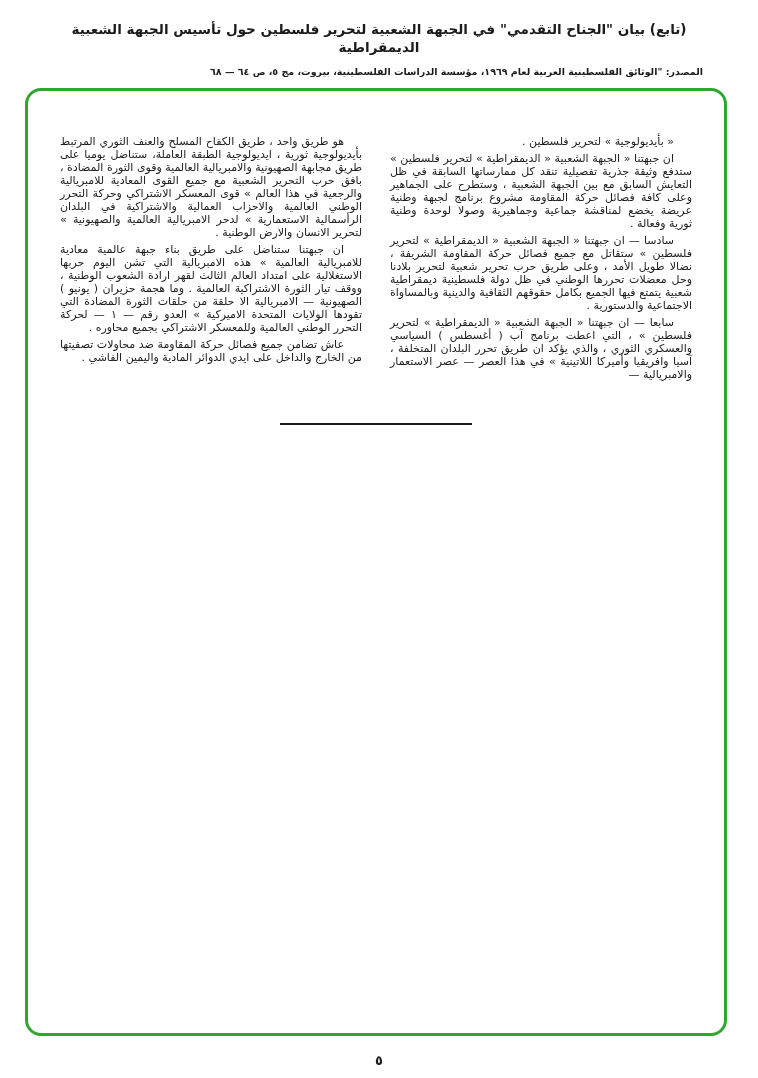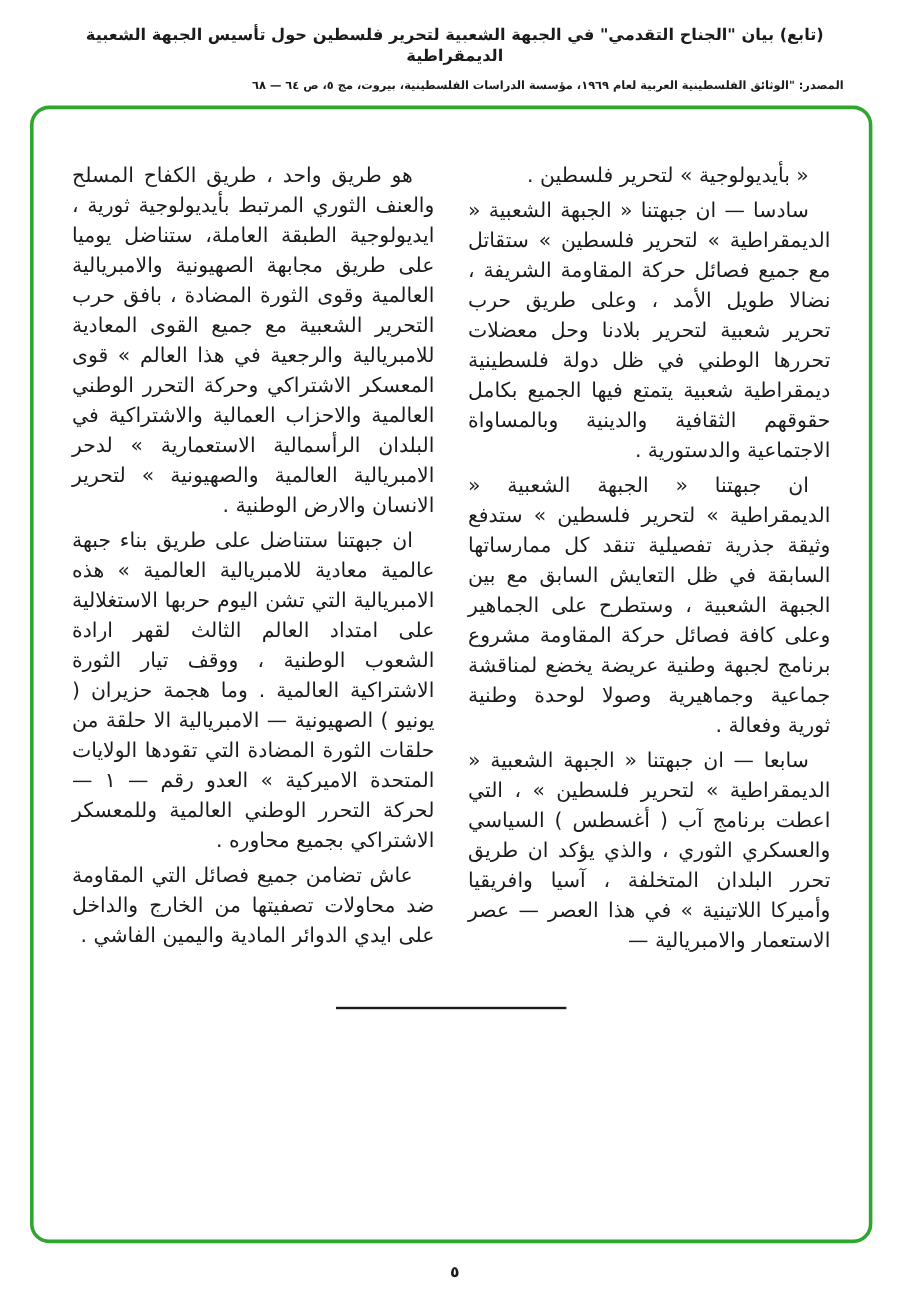--- a/index.html
+++ b/index.html
@@ -45,22 +45,22 @@
     box-sizing: border-box;
     background: #ffffff;
   }
   .columns {
     display: flex;
     gap: 28px;
     padding: 44px 32px 0 32px;
   }
   .col {
     flex: 1 1 0;
-    font-size: 17px;
-    line-height: 25px;
+    font-size: 11px;
+    line-height: 13px;
     text-align: justify;
     text-justify: inter-word;
   }
   .col p {
     margin: 0 0 4px 0;
     text-indent: 18px;
   }
   .end-rule {
     width: 192px;
     height: 2px;
@@ -82,26 +82,26 @@
 
 <div class="page-header">
   <h1 class="doc-title">(تابع) بيان "الجناح التقدمي" في الجبهة الشعبية لتحرير فلسطين حول تأسيس الجبهة الشعبية الديمقراطية</h1>
   <div class="doc-source">المصدر: "الوثائق الفلسطينية العربية لعام ١٩٦٩، مؤسسة الدراسات الفلسطينية، بيروت، مج ٥، ص ٦٤ — ٦٨</div>
 </div>
 
 <div class="green-frame">
   <div class="columns">
     <div class="col">
       <p>« بأيديولوجية » لتحرير فلسطين .</p>
+      <p>ان جبهتنا « الجبهة الشعبية « الديمقراطية » لتحرير فلسطين » ستدفع وثيقة جذرية تفصيلية تنقد كل ممارساتها السابقة في ظل التعايش السابق مع بين الجبهة الشعبية ، وستطرح على الجماهير وعلى كافة فصائل حركة المقاومة مشروع برنامج لجبهة وطنية عريضة يخضع لمناقشة جماعية وجماهيرية وصولا لوحدة وطنية ثورية وفعالة .</p>
       <p>سادسا — ان جبهتنا « الجبهة الشعبية « الديمقراطية » لتحرير فلسطين » ستقاتل مع جميع فصائل حركة المقاومة الشريفة ، نضالا طويل الأمد ، وعلى طريق حرب تحرير شعبية لتحرير بلادنا وحل معضلات تحررها الوطني في ظل دولة فلسطينية ديمقراطية شعبية يتمتع فيها الجميع بكامل حقوقهم الثقافية والدينية وبالمساواة الاجتماعية والدستورية .</p>
-      <p>ان جبهتنا « الجبهة الشعبية « الديمقراطية » لتحرير فلسطين » ستدفع وثيقة جذرية تفصيلية تنقد كل ممارساتها السابقة في ظل التعايش السابق مع بين الجبهة الشعبية ، وستطرح على الجماهير وعلى كافة فصائل حركة المقاومة مشروع برنامج لجبهة وطنية عريضة يخضع لمناقشة جماعية وجماهيرية وصولا لوحدة وطنية ثورية وفعالة .</p>
       <p>سابعا — ان جبهتنا « الجبهة الشعبية « الديمقراطية » لتحرير فلسطين » ، التي اعطت برنامج آب ( أغسطس ) السياسي والعسكري الثوري ، والذي يؤكد ان طريق تحرر البلدان المتخلفة ، آسيا وافريقيا وأميركا اللاتينية » في هذا العصر — عصر الاستعمار والامبريالية —</p>
     </div>
     <div class="col">
       <p>هو طريق واحد ، طريق الكفاح المسلح والعنف الثوري المرتبط بأيديولوجية ثورية ، ايديولوجية الطبقة العاملة، ستناضل يوميا على طريق مجابهة الصهيونية والامبريالية العالمية وقوى الثورة المضادة ، بافق حرب التحرير الشعبية مع جميع القوى المعادية للامبريالية والرجعية في هذا العالم » قوى المعسكر الاشتراكي وحركة التحرر الوطني العالمية والاحزاب العمالية والاشتراكية في البلدان الرأسمالية الاستعمارية » لدحر الامبريالية العالمية والصهيونية » لتحرير الانسان والارض الوطنية .</p>
       <p>ان جبهتنا ستناضل على طريق بناء جبهة عالمية معادية للامبريالية العالمية » هذه الامبريالية التي تشن اليوم حربها الاستغلالية على امتداد العالم الثالث لقهر ارادة الشعوب الوطنية ، ووقف تيار الثورة الاشتراكية العالمية . وما هجمة حزيران ( يونيو ) الصهيونية — الامبريالية الا حلقة من حلقات الثورة المضادة التي تقودها الولايات المتحدة الاميركية » العدو رقم — ١ — لحركة التحرر الوطني العالمية وللمعسكر الاشتراكي بجميع محاوره .</p>
-      <p>عاش تضامن جميع فصائل التي المقاومة ضد محاولات تصفيتها من الخارج والداخل على ايدي الدوائر المادية واليمين الفاشي .</p>
+      <p>عاش تضامن جميع فصائل حركة المقاومة ضد محاولات تصفيتها من الخارج والداخل على ايدي الدوائر المادية واليمين الفاشي .</p>
     </div>
   </div>
   <div class="end-rule"></div>
 </div>
 
 <div class="page-number">٥</div>
 
 </body></html>

